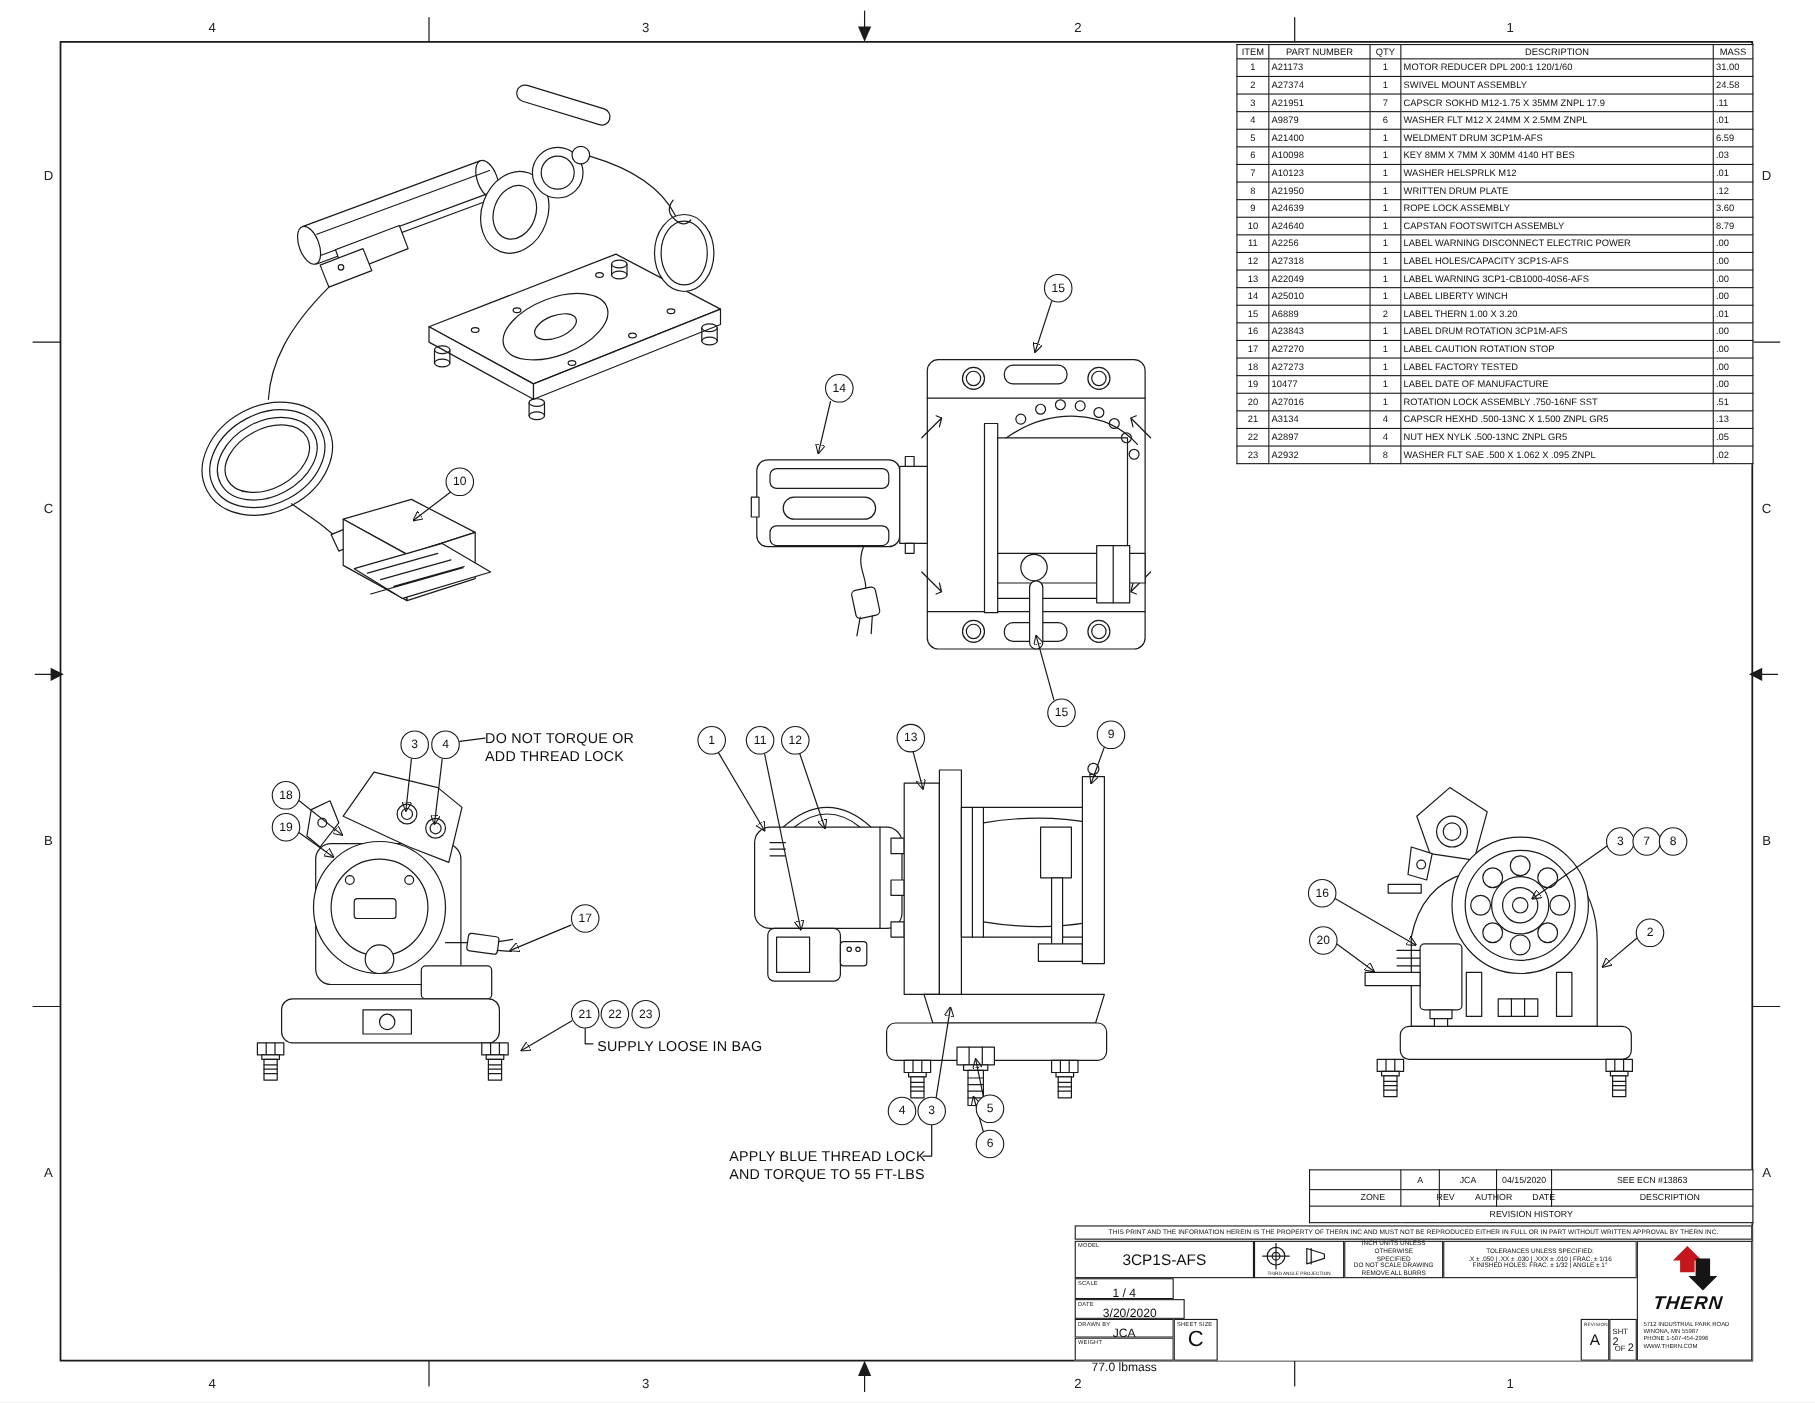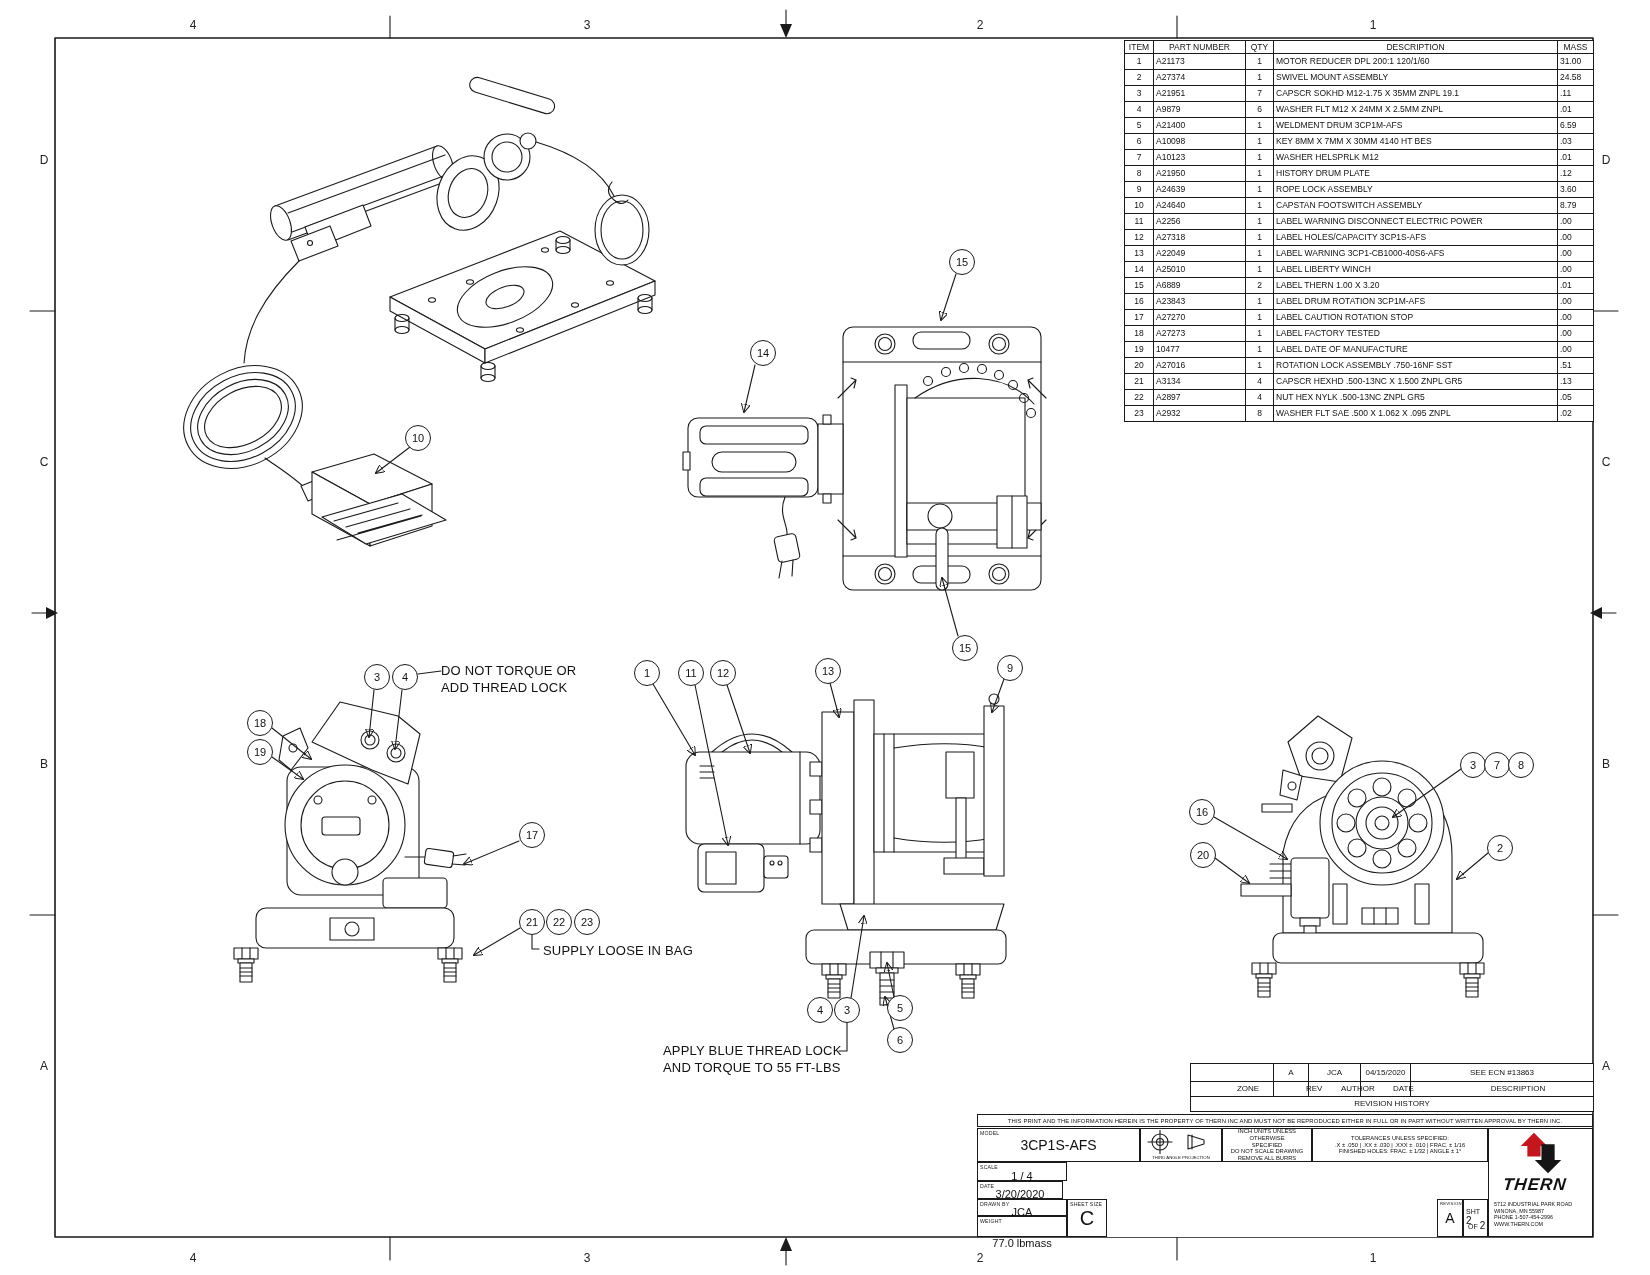--- a/index.html
+++ b/index.html
@@ -359,21 +359,21 @@
           <td class="c0">2</td>
           <td class="c1">A27374</td>
           <td class="c2">1</td>
           <td class="c3">SWIVEL MOUNT ASSEMBLY</td>
           <td class="c4">24.58</td>
         </tr>
         <tr>
           <td class="c0">3</td>
           <td class="c1">A21951</td>
           <td class="c2">7</td>
-          <td class="c3">CAPSCR SOKHD M12-1.75 X 35MM ZNPL 19.1</td>
+          <td class="c3">CAPSCR SOKHD M12-1.75 X 35MM ZNPL 17.9</td>
           <td class="c4">.11</td>
         </tr>
         <tr>
           <td class="c0">4</td>
           <td class="c1">A9879</td>
           <td class="c2">6</td>
           <td class="c3">WASHER FLT M12 X 24MM X 2.5MM ZNPL</td>
           <td class="c4">.01</td>
         </tr>
         <tr>
@@ -394,21 +394,21 @@
           <td class="c0">7</td>
           <td class="c1">A10123</td>
           <td class="c2">1</td>
           <td class="c3">WASHER HELSPRLK M12</td>
           <td class="c4">.01</td>
         </tr>
         <tr>
           <td class="c0">8</td>
           <td class="c1">A21950</td>
           <td class="c2">1</td>
-          <td class="c3">HISTORY DRUM PLATE</td>
+          <td class="c3">WRITTEN DRUM PLATE</td>
           <td class="c4">.12</td>
         </tr>
         <tr>
           <td class="c0">9</td>
           <td class="c1">A24639</td>
           <td class="c2">1</td>
           <td class="c3">ROPE LOCK ASSEMBLY</td>
           <td class="c4">3.60</td>
         </tr>
         <tr>
@@ -586,21 +586,21 @@
         <div>5712 INDUSTRIAL PARK ROAD</div>
         <div>WINONA, MN 55987</div>
         <div>PHONE 1-507-454-2996</div>
         <div>WWW.THERN.COM</div>
       </div>
     </div>
     <div class="tb-cell" style="left:0;top:34px;width:90px;height:19px">
       <span class="cl">SCALE</span>
       <div class="cv" style="font-size:11px;padding-top:4px">1 / 4</div>
     </div>
-    <div class="tb-cell" style="left:0;top:53px;width:86px;height:18px">
+    <div class="tb-cell" style="left:0;top:53px;width:100px;height:18px">
       <span class="cl">DATE</span>
       <div class="cv" style="font-size:11px;padding-top:4px">3/20/2020</div>
     </div>
     <div class="tb-cell" style="left:0;top:71px;width:90px;height:17px">
       <span class="cl">DRAWN BY</span>
       <div class="cv" style="font-size:11px;padding-top:4px">JCA</div>
     </div>
     <div class="tb-cell" style="left:0;top:88px;width:90px;height:21px">
       <span class="cl">WEIGHT</span>
       <div class="cv" style="font-size:11px;padding-top:16px">77.0 lbmass</div>

